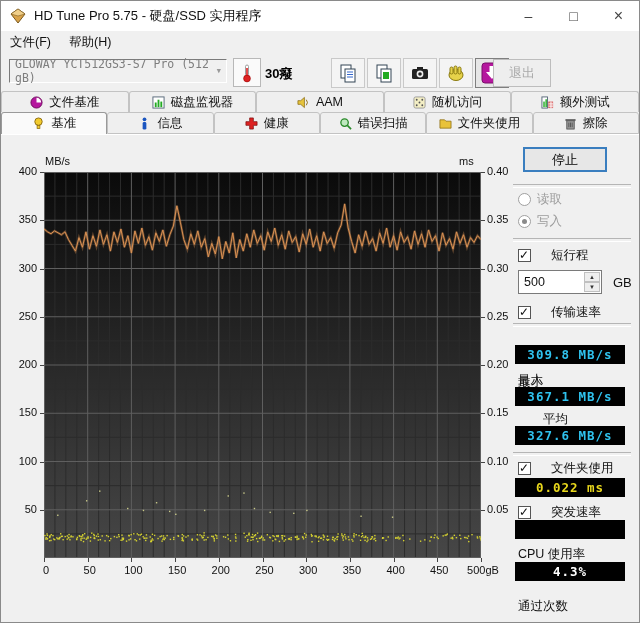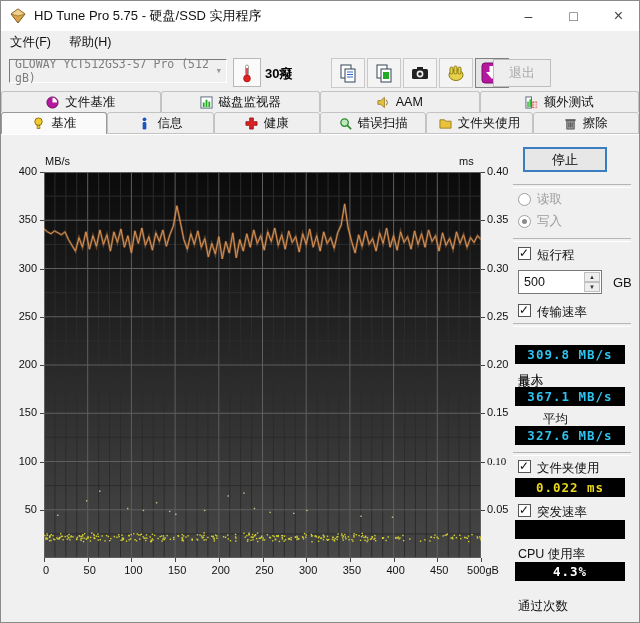--- a/index.html
+++ b/index.html
@@ -35,21 +35,21 @@
   #plot-svg{position:absolute;left:43px;top:30px;}
   .axis-unit{position:absolute;top:13px;font-size:11px;color:#111;}
   .tick-label{position:absolute;font-size:11px;color:#111;}
   .tick-mark{position:absolute;background:#444;}
   
   .panel-sep{position:absolute;left:512px;width:118px;height:2px;border-top:1px solid #b5b5b5;border-bottom:1px solid #ffffff;}
   #stop-btn{position:absolute;left:522px;top:12px;width:84px;height:25px;border:2px solid #3a7ebf;background:#e7e7e7;font-size:13px;color:#000;display:flex;align-items:center;justify-content:center;box-sizing:border-box;}
   .radio-row{position:absolute;left:517px;display:flex;align-items:center;gap:6px;font-size:12.5px;color:#9b9b9b;}
   .rb{width:13px;height:13px;border:1px solid #a0a0a0;border-radius:50%;background:#fff;box-sizing:border-box;position:relative;}
   .rb.selected::after{content:"";position:absolute;left:3px;top:3px;width:5px;height:5px;border-radius:50%;background:#8a8a8a;}
-  .check-row{position:absolute;left:517px;display:flex;align-items:flex-start;gap:6px;font-size:12.5px;color:#111;}
+  .check-row{position:absolute;left:517px;display:flex;align-items:center;gap:20px;font-size:12.5px;color:#111;}
   .cb{width:13px;height:13px;border:1px solid #555;background:#fff;box-sizing:border-box;position:relative;}
   .cb.checked::after{content:"✓";position:absolute;left:0px;top:-2px;font-size:12px;color:#111;}
   #spinbox{position:absolute;left:517px;top:135px;width:84px;height:24px;background:#fff;border:1px solid #7a7a7a;box-sizing:border-box;}
   #spin-value{position:absolute;left:5px;top:4px;font-size:12.5px;color:#111;}
   .spin-btns{position:absolute;right:1px;top:1px;width:16px;height:20px;display:flex;flex-direction:column;}
   .spin-btn{flex:1;border:1px solid #c0c0c0;background:#eee;font-size:6px;color:#333;display:flex;align-items:center;justify-content:center;}
   #gb-label{position:absolute;left:612px;top:140px;font-size:13px;color:#111;}
   .stat-label{position:absolute;left:517px;font-size:12.5px;color:#111;}
   .lcd{position:absolute;left:514px;width:110px;height:19px;background:#000;display:flex;align-items:center;justify-content:center;font-family:"DejaVu Sans Mono",monospace;font-weight:bold;font-size:12.5px;letter-spacing:1px;}
   .lcd.speed{color:#2fc2ee;}
@@ -148,20 +148,31 @@
         <rect x="9" y="6" width="2" height="6" fill="#2a2"></rect>
       </svg>
       <span>磁盘监视器</span>
     </div>
     <div class="tab">
       <svg width="13" height="13" viewBox="0 0 14 14">
         <polygon points="1,5 4,5 8,1.5 8,12.5 4,9 1,9" fill="#e6c33c" stroke="#8a6a10" stroke-width="0.8"></polygon>
         <path d="M10 4 Q12.5 7 10 10" fill="none" stroke="#8a6a10" stroke-width="1"></path>
       </svg>
       <span>AAM</span>
+    </div>
+    <div class="tab">
+      <svg width="13" height="13" viewBox="0 0 14 14">
+        <rect x="1" y="1" width="12" height="12" rx="2" fill="#f3eec4" stroke="#999"></rect>
+        <circle cx="4" cy="4" r="1" fill="#555"></circle>
+          <circle cx="10" cy="4" r="1" fill="#555"></circle>
+        <circle cx="7" cy="7" r="1" fill="#555"></circle>
+        <circle cx="4" cy="10" r="1" fill="#555"></circle>
+          <circle cx="10" cy="10" r="1" fill="#555"></circle>
+      </svg>
+      <span>随机访问</span>
     </div>
     <div class="tab">
       <svg width="13" height="13" viewBox="0 0 14 14">
         <rect x="1" y="1" width="6" height="12" fill="#fff" stroke="#567"></rect>
         <rect x="2.5" y="6" width="1.5" height="6" fill="#2a2"></rect>
         <rect x="4.8" y="3.5" width="1.5" height="8.5" fill="#2a2"></rect>
         <rect x="8" y="6" width="5" height="7" fill="#c33"></rect>
         <rect x="9.4" y="6" width="1" height="7" fill="#fff"></rect>
           <rect x="11.2" y="6" width="1" height="7" fill="#fff"></rect>
         <rect x="8" y="8" width="5" height="1" fill="#fff"></rect>
@@ -672,21 +683,21 @@
         <div class="tick-label" style="left: 486px; top: 71.25px; width: 34px; text-align: left;">0.35</div>
         <div class="tick-mark" style="left: 480px; top: 78.25px; width: 4px; height: 1px;"></div>
         <div class="tick-label" style="left: 486px; top: 119.5px; width: 34px; text-align: left;">0.30</div>
         <div class="tick-mark" style="left: 480px; top: 126.5px; width: 4px; height: 1px;"></div>
         <div class="tick-label" style="left: 486px; top: 167.75px; width: 34px; text-align: left;">0.25</div>
         <div class="tick-mark" style="left: 480px; top: 174.75px; width: 4px; height: 1px;"></div>
         <div class="tick-label" style="left: 486px; top: 216px; width: 34px; text-align: left;">0.20</div>
         <div class="tick-mark" style="left: 480px; top: 223px; width: 4px; height: 1px;"></div>
         <div class="tick-label" style="left: 486px; top: 264.25px; width: 34px; text-align: left;">0.15</div>
         <div class="tick-mark" style="left: 480px; top: 271.25px; width: 4px; height: 1px;"></div>
-        <div class="tick-label" style="left: 486px; top: 312.5px; width: 34px; text-align: left; font-family: Liberation Serif, serif;">0.10</div>
+        <div class="tick-label" style="left: 486px; top: 312.5px; width: 34px; text-align: left;">0.10</div>
         <div class="tick-mark" style="left: 480px; top: 319.5px; width: 4px; height: 1px;"></div>
         <div class="tick-label" style="left: 486px; top: 360.75px; width: 34px; text-align: left;">0.05</div>
         <div class="tick-mark" style="left: 480px; top: 367.75px; width: 4px; height: 1px;"></div>
         <div class="tick-label" style="left: 23px; top: 422px; width: 44px; text-align: center;">0</div>
         <div class="tick-mark" style="left: 43px; top: 416px; width: 1px; height: 4px;"></div>
         <div class="tick-label" style="left: 66.7px; top: 422px; width: 44px; text-align: center;">50</div>
         <div class="tick-mark" style="left: 86.7px; top: 416px; width: 1px; height: 4px;"></div>
         <div class="tick-label" style="left: 110.4px; top: 422px; width: 44px; text-align: center;">100</div>
         <div class="tick-mark" style="left: 130.4px; top: 416px; width: 1px; height: 4px;"></div>
         <div class="tick-label" style="left: 154.1px; top: 422px; width: 44px; text-align: center;">150</div>

